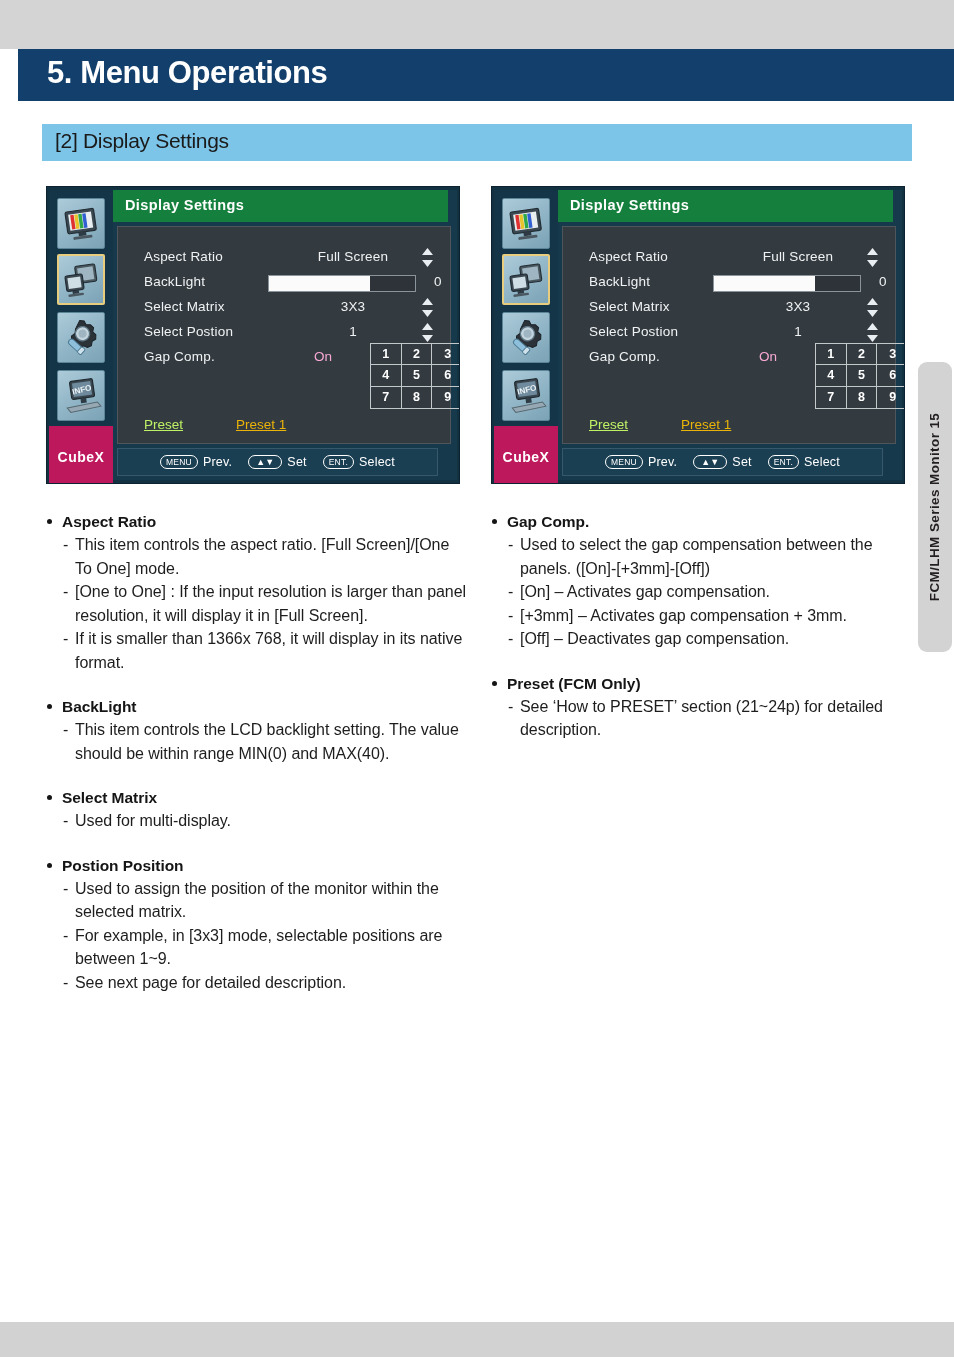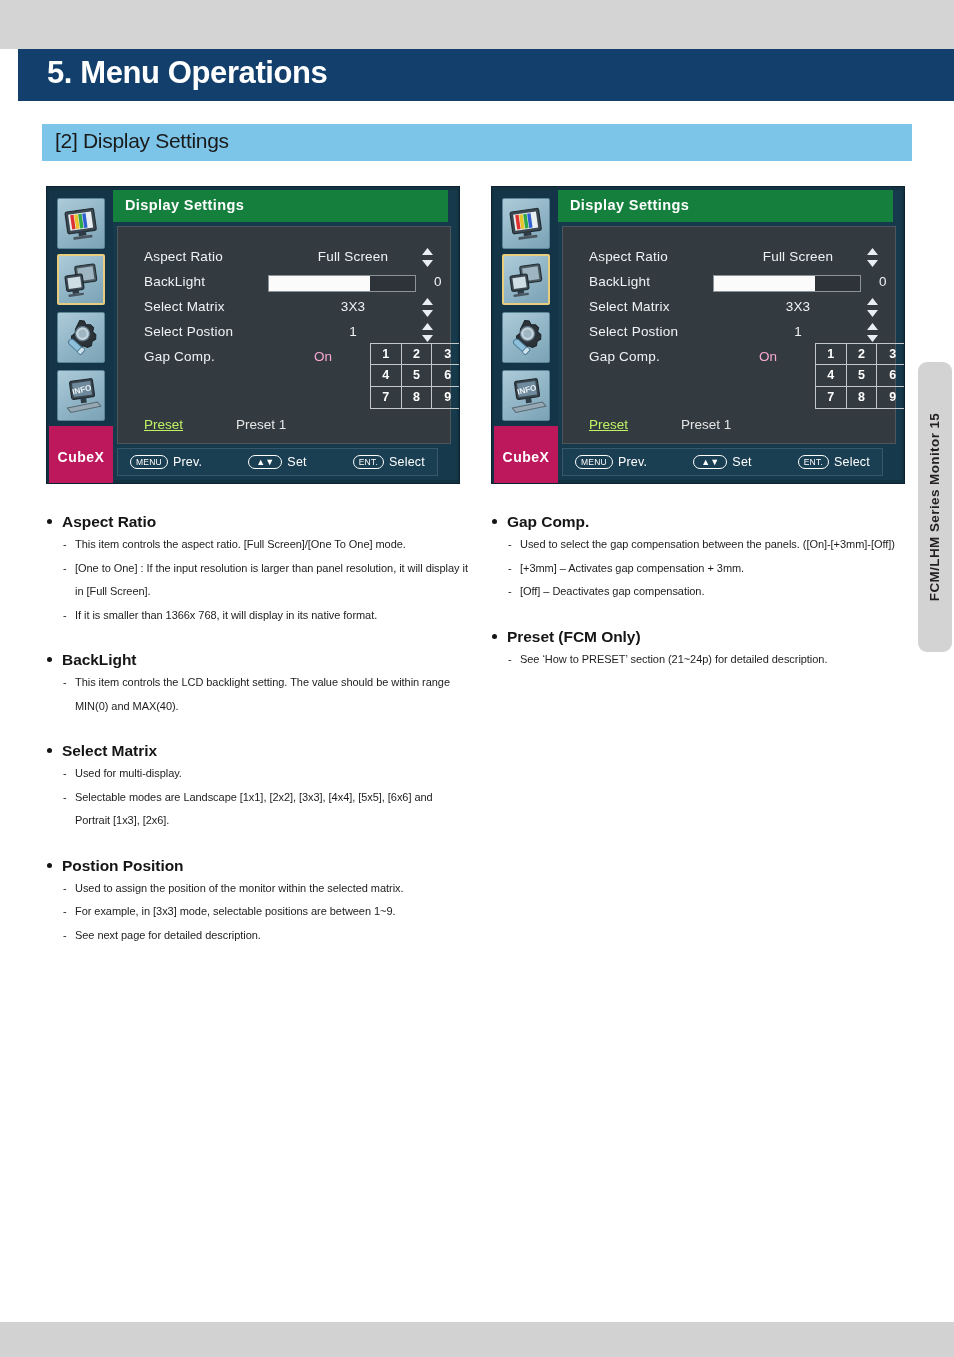--- a/index.html
+++ b/index.html
@@ -271,34 +271,35 @@
     position: absolute;
     left: 26px; top: 3px;
     font-size: 13.5px;
     color: #bef264;
     text-decoration: underline;
   }
   .preset-val {
     position: absolute;
     left: 118px; top: 3px;
     font-size: 13.5px;
-    color: #e5e5e5;
+    color: #eab308;
+    text-decoration: underline;
   }
 
   
   .osd-footer {
     position: absolute;
     left: 68px; right: 19px;
     bottom: 4px; height: 28px;
     background: #1b3f52;
     border: 1px solid #36586a;
     display: flex;
     align-items: center;
     justify-content: center;
-    gap: 46px;
+    gap: 16px;
   }
   .hint {
     display: flex;
     align-items: center;
     gap: 5px;
     font-size: 12.5px;
     color: #ffffff;
     letter-spacing: 0.2px;
   }
   .key {
@@ -341,21 +342,21 @@
     position: absolute;
     left: 3px; top: 9px;
     width: 5px; height: 5px;
     border-radius: 50%;
     background: #151515;
   }
 
   .item {
     position: relative;
     padding-left: 31px;
-    font-size: 11px;
+    font-size: 16px;
     color: #1d1d1d;
     line-height: 23.5px;
     letter-spacing: -0.05px;
   }
   .item::before {
     content: "-";
     position: absolute;
     left: 19px; top: 0;
   }
 </style>
@@ -648,33 +649,33 @@
       <div class="item">[One to One] : If the input resolution is larger than panel resolution, it will display it in [Full Screen].</div>
       <div class="item">If it is smaller than 1366x 768, it will display in its native format.</div>
     </div>
     <div class="blk">
       <div class="head">BackLight</div>
       <div class="item">This item controls the LCD backlight setting. The value should be within range MIN(0) and MAX(40).</div>
     </div>
     <div class="blk">
       <div class="head">Select Matrix</div>
       <div class="item">Used for multi-display.</div>
-      <div class="item">Selectable modes are Landscape [1x1], [2x2], [3x3], [4x4], [5x5], [6x6] and Portrait [1x3], [2x6].</div>
     </div>
     <div class="blk">
       <div class="head">Postion Position</div>
       <div class="item">Used to assign the position of the monitor within the selected matrix.</div>
       <div class="item">For example, in [3x3] mode, selectable positions are between 1~9.</div>
       <div class="item">See next page for detailed description.</div>
     </div>
   </div>
 <div class="col right" id="col-right">
     <div class="blk">
       <div class="head">Gap Comp.</div>
       <div class="item">Used to select the gap compensation between the panels. ([On]-[+3mm]-[Off])</div>
+      <div class="item">[On] – Activates gap compensation.</div>
       <div class="item">[+3mm] – Activates gap compensation + 3mm.</div>
       <div class="item">[Off] – Deactivates gap compensation.</div>
     </div>
     <div class="blk">
       <div class="head">Preset (FCM Only)</div>
       <div class="item">See ‘How to PRESET’ section (21~24p) for detailed description.</div>
     </div>
   </div>
 
 </body></html>

